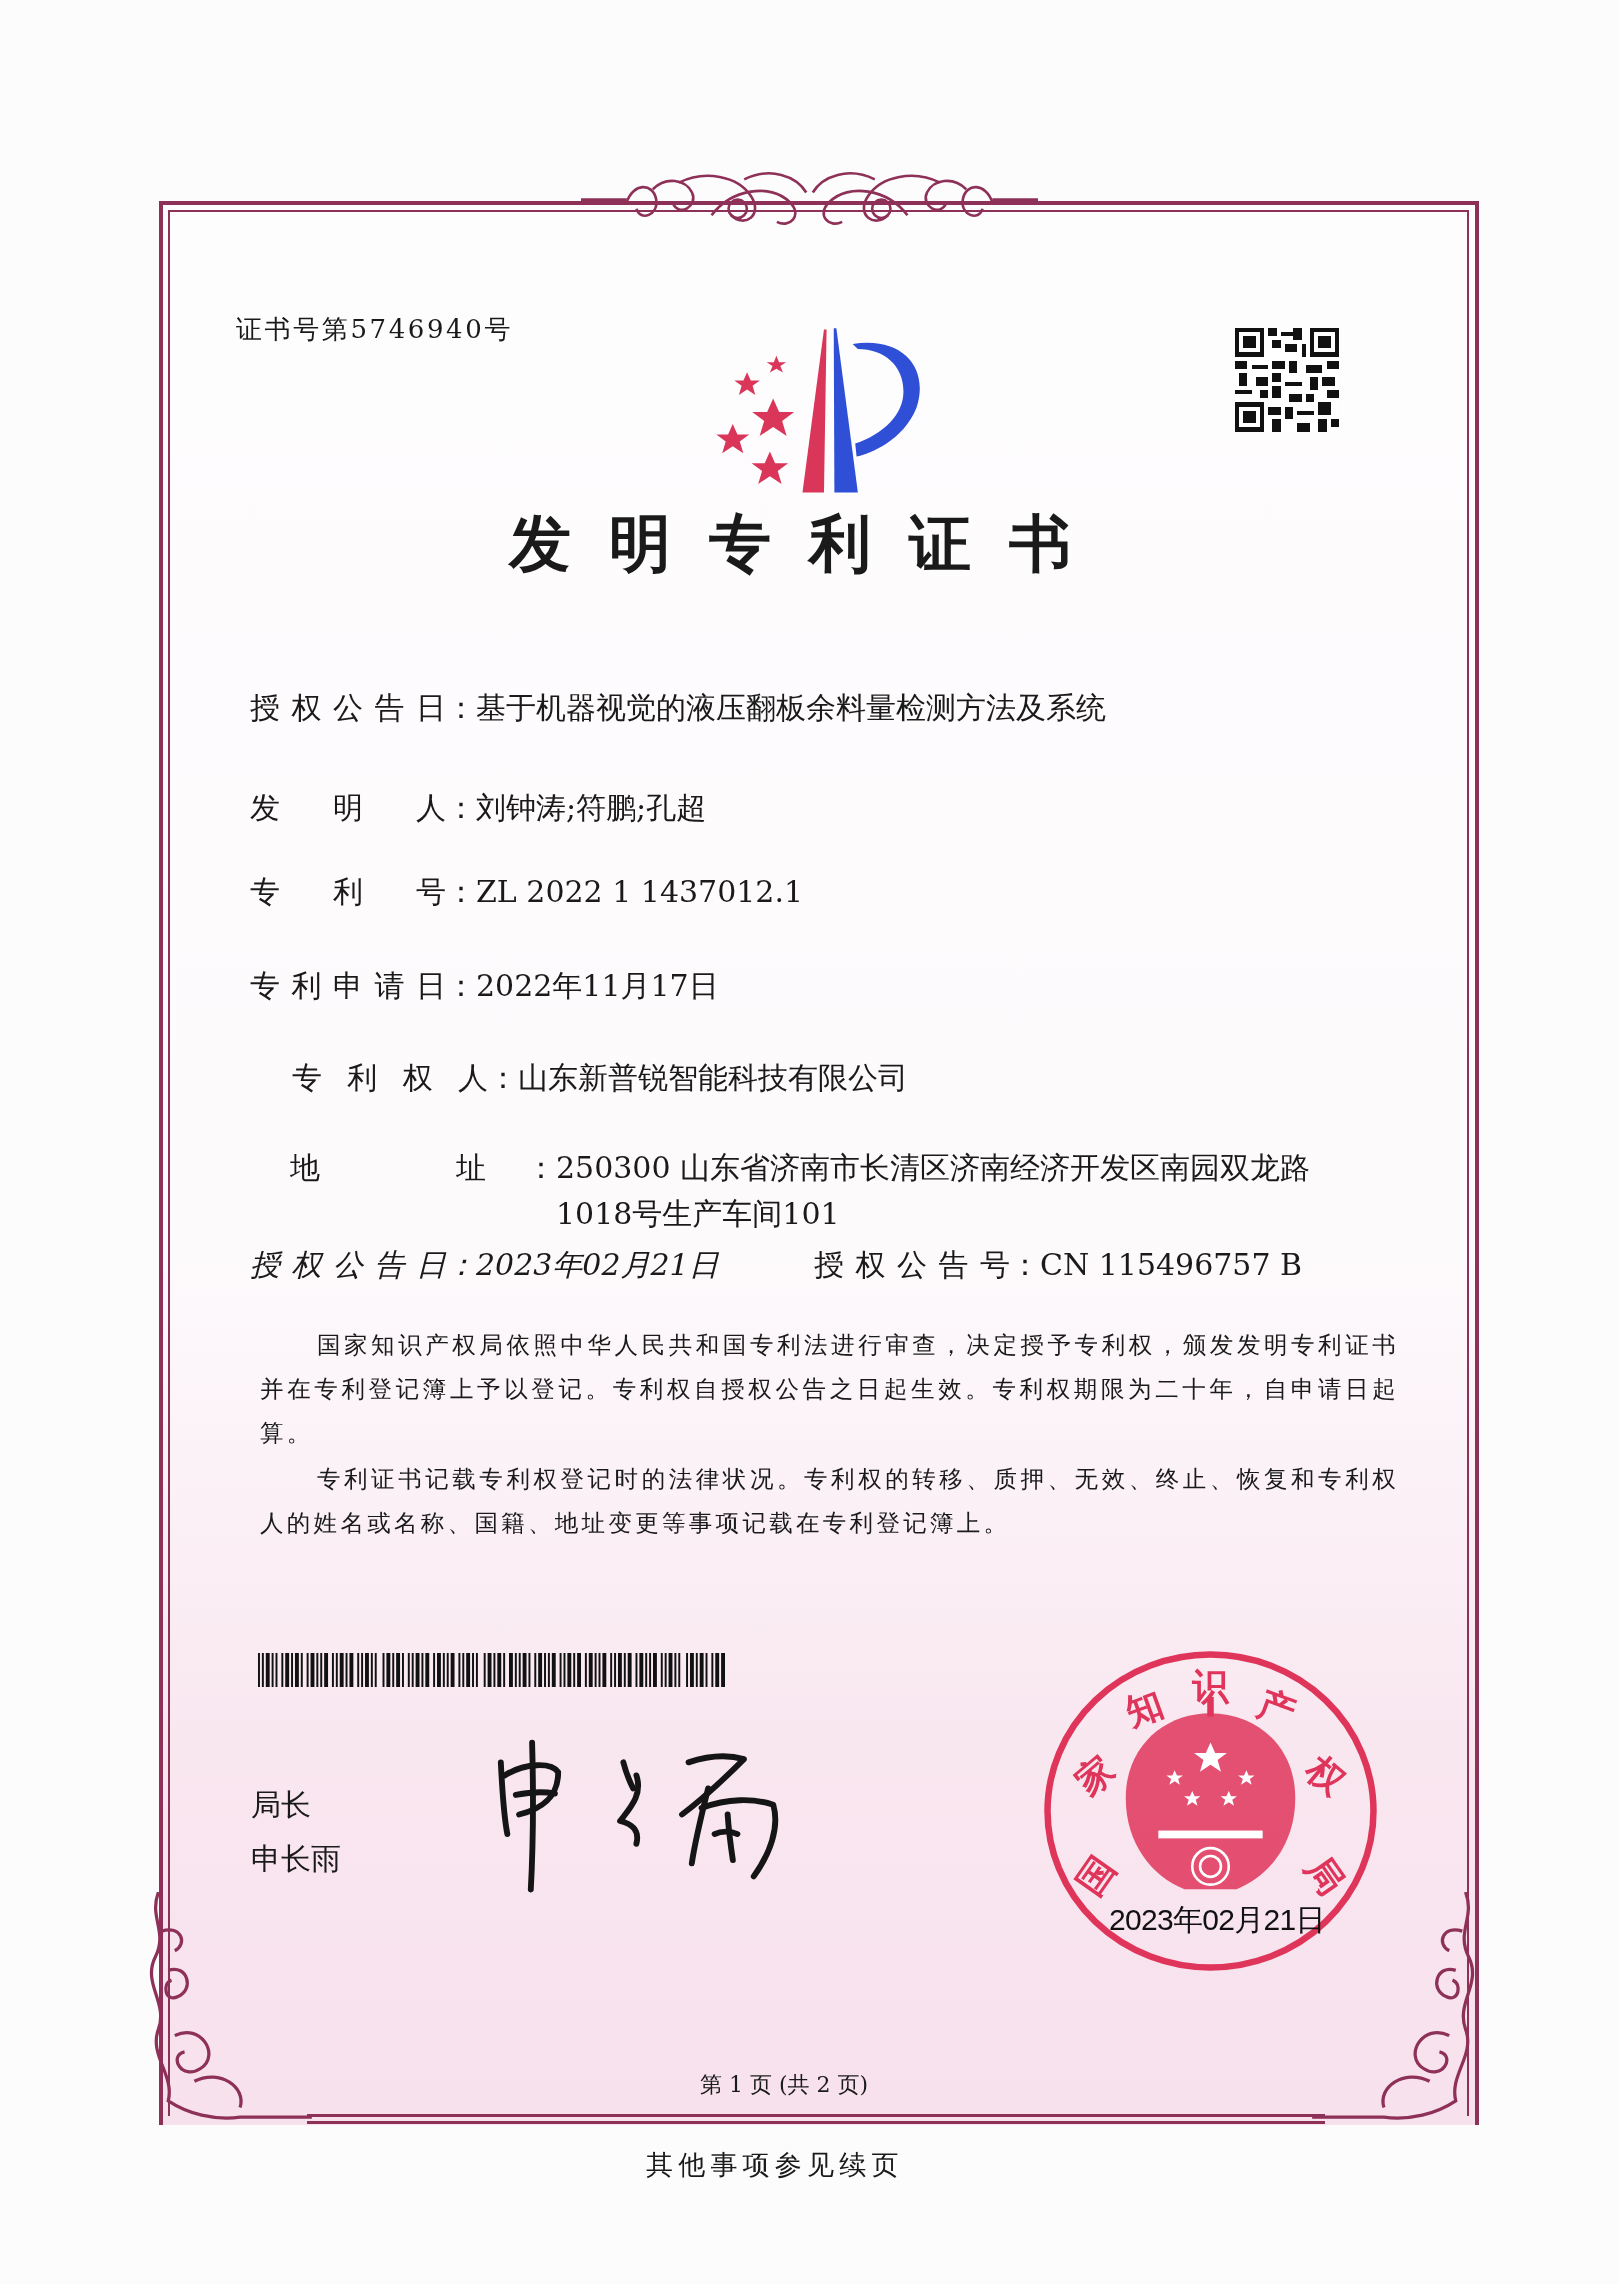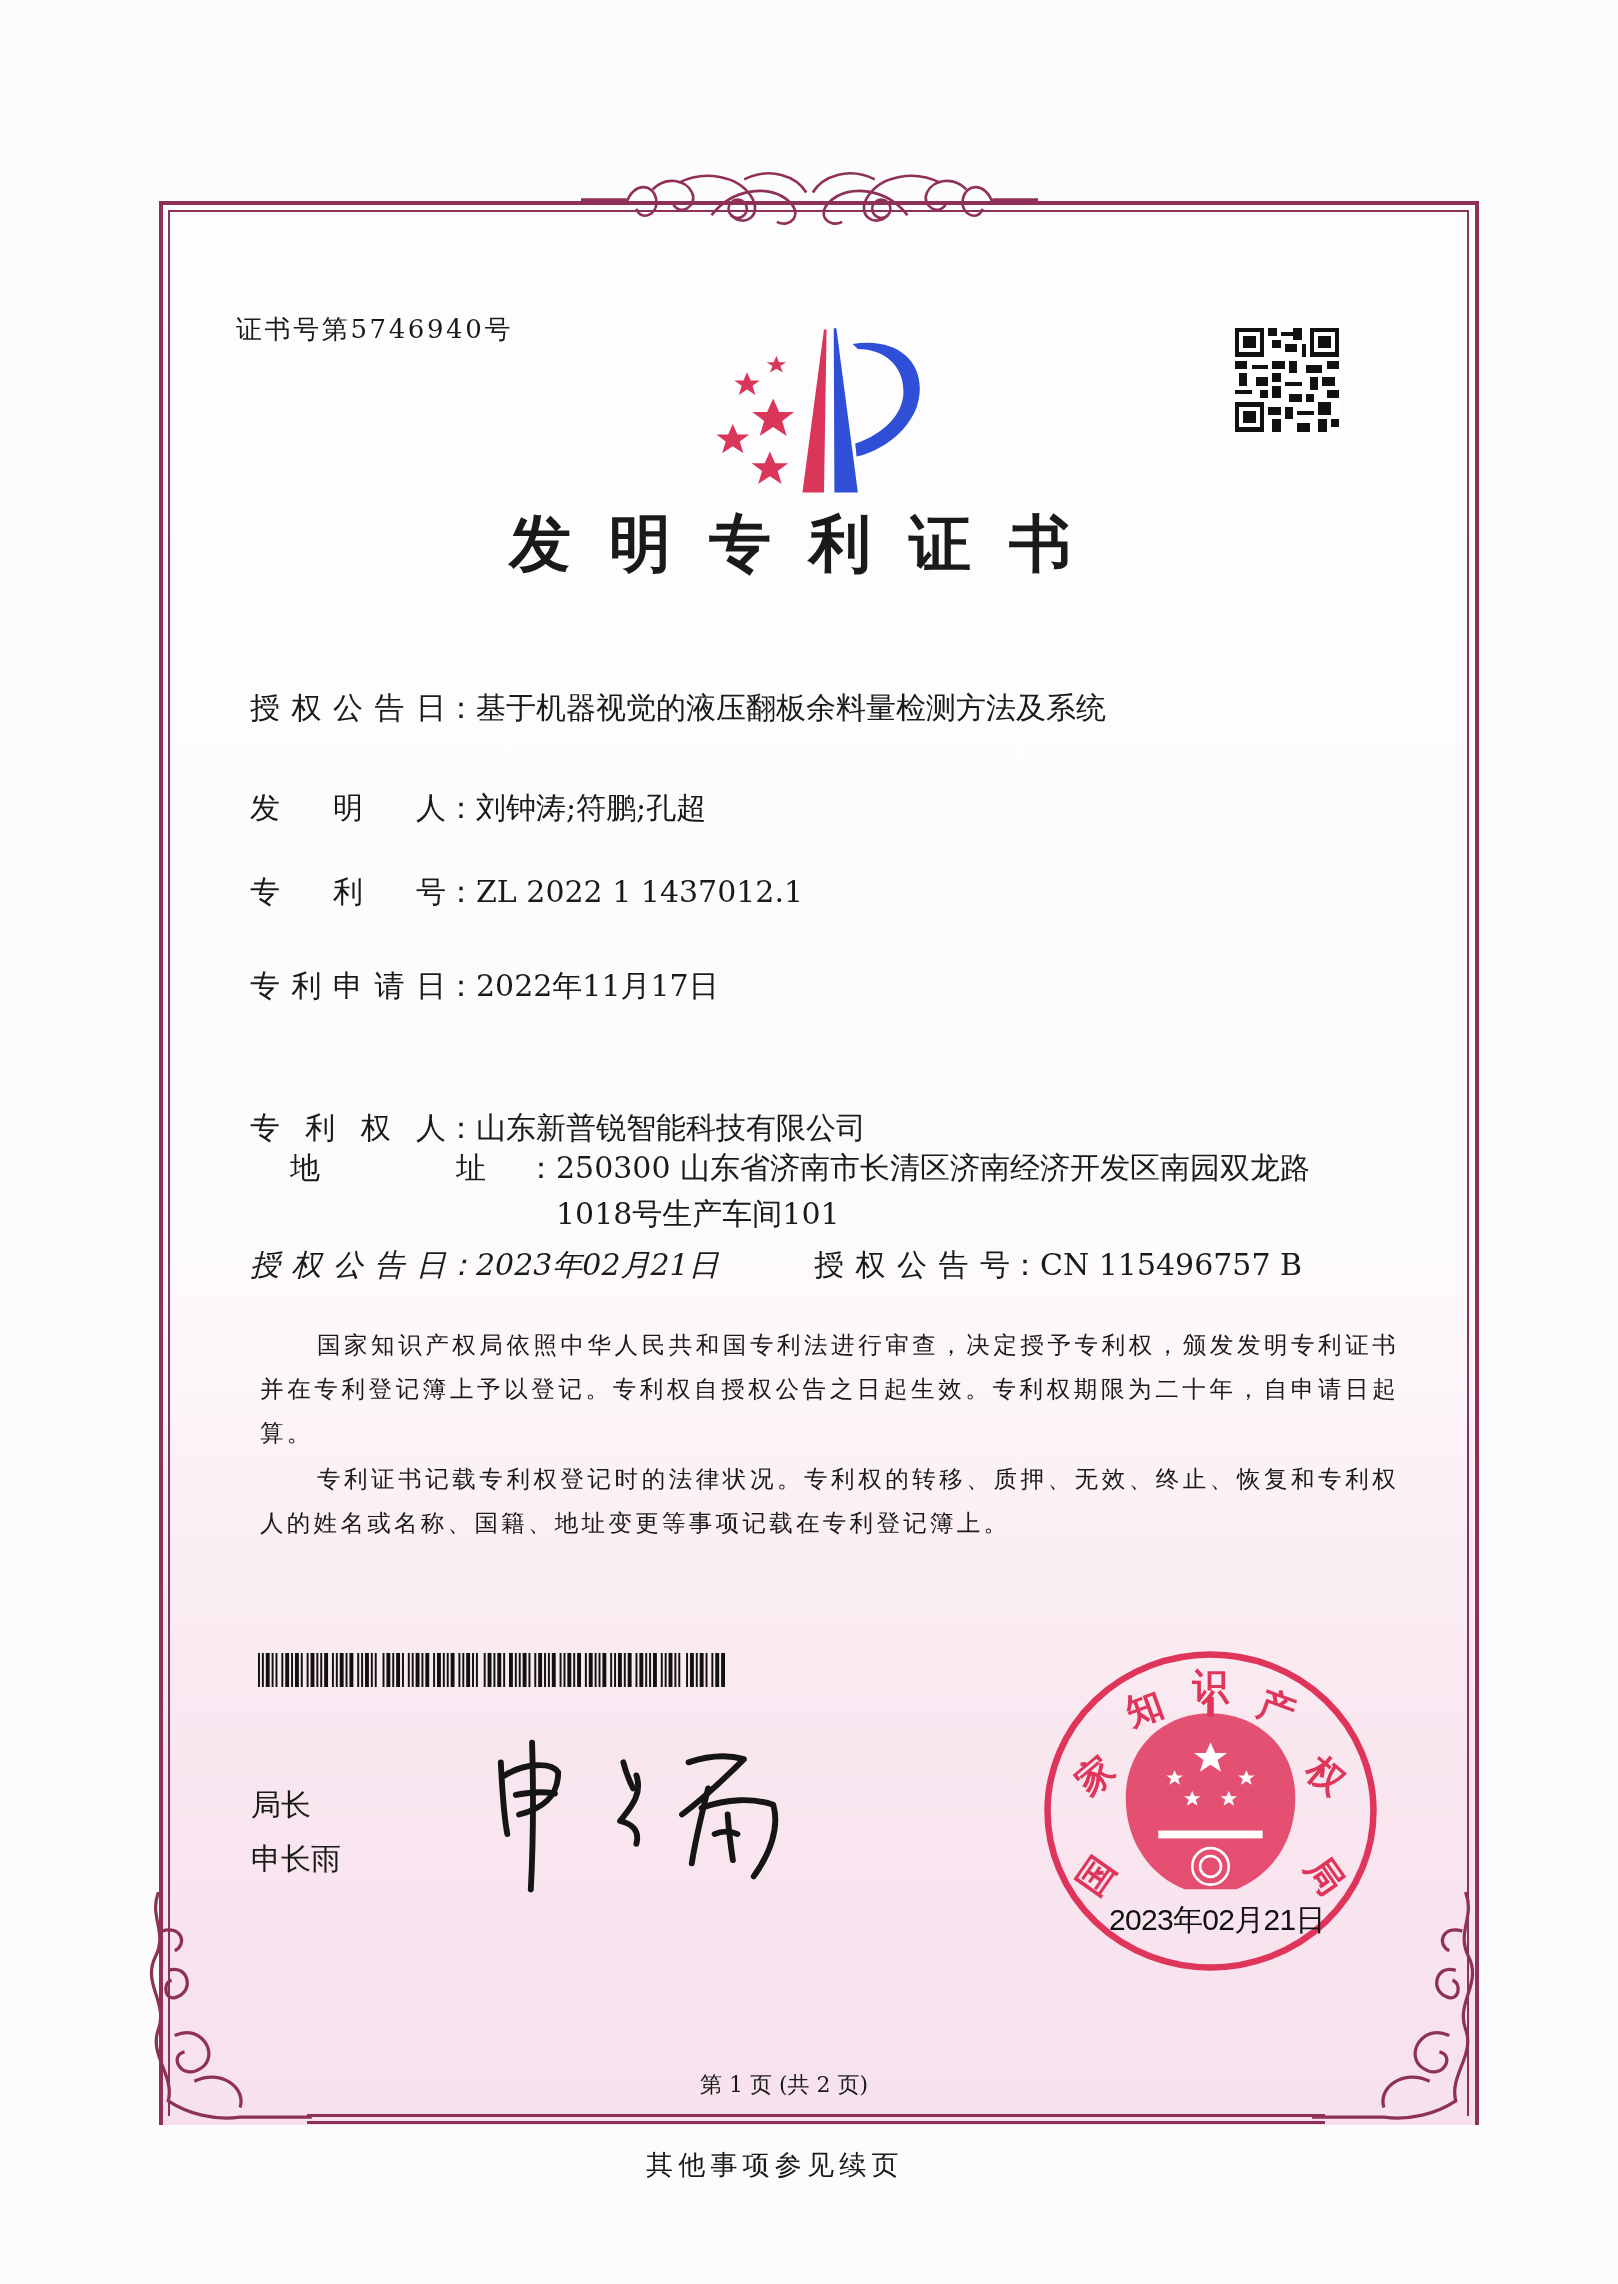--- a/index.html
+++ b/index.html
@@ -162,21 +162,21 @@
 </div>
 <div class="field" style="top:780px;margin-top:8px;">
   <span class="lbl">发明人</span><span class="sep">：</span><span class="val">刘钟涛;符鹏;孔超</span>
 </div>
 <div class="field" style="top:872px;">
   <span class="lbl">专利号</span><span class="sep">：</span><span class="val">ZL 2022 1 1437012.1</span>
 </div>
 <div class="field" style="top:966px;">
   <span class="lbl">专利申请日</span><span class="sep">：</span><span class="val">2022年11月17日</span>
 </div>
-<div class="field" style="top:1108px;">
+<div class="field" style="top:1058px;margin-left:42px;">
   <span class="lbl">专利权人</span><span class="sep">：</span><span class="val">山东新普锐智能科技有限公司</span>
 </div>
 <div class="field addr" style="top:1145px;">
   <span class="lbl">地址</span><span class="sep">：</span><span class="val">250300 山东省济南市长清区济南经济开发区南园双龙路1018号生产车间101</span>
 </div>
 <div class="field" style="top:1245px;font-style:italic;">
   <span class="lbl">授权公告日</span><span class="sep">：</span><span class="val">2023年02月21日</span>
 </div>
 <div class="field" style="top:1245px; left:814px;">
   <span class="lbl">授权公告号</span><span class="sep">：</span><span class="val">CN 115496757 B</span>

